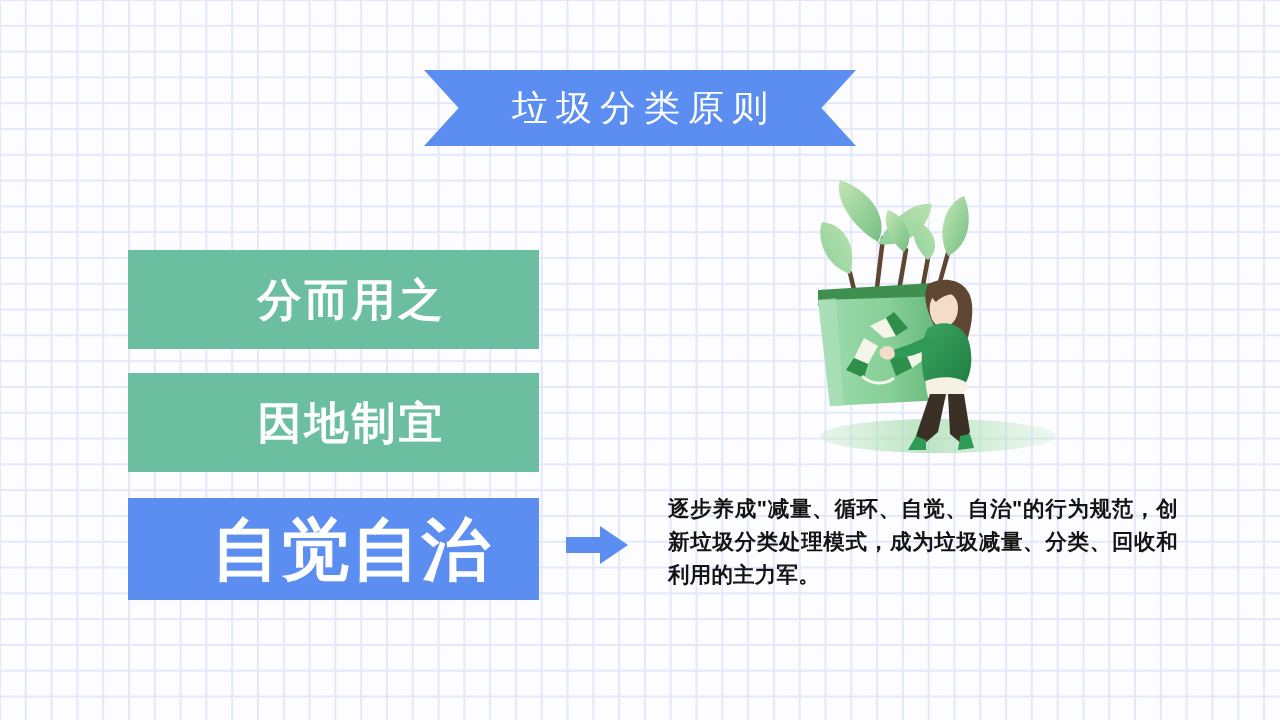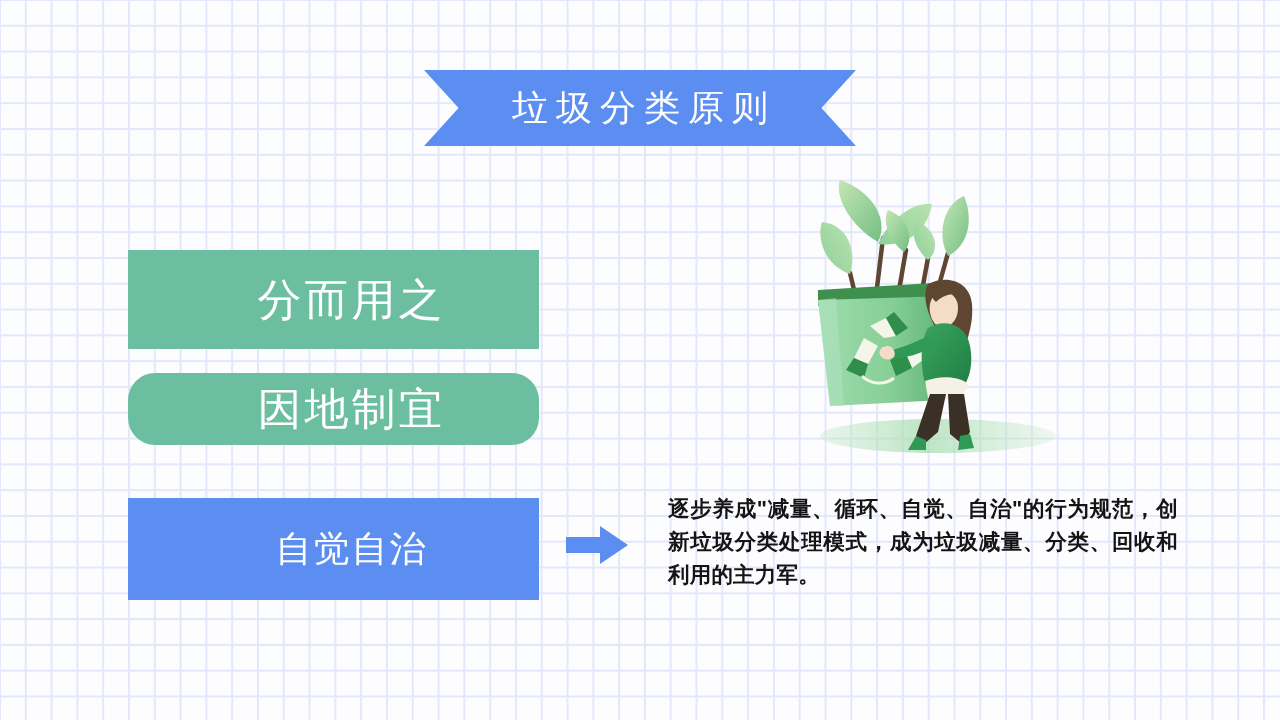--- a/index.html
+++ b/index.html
@@ -58,34 +58,34 @@
   .principle-box {
     position: absolute;
     left: 128px;
     width: 411px;
     display: flex;
     align-items: center;
     justify-content: center;
   }
 
   #principle-box-0 { top: 250px;  height: 99px;  background-color: #6bbfa0; }
-  #principle-box-1 { top: 373px;  height: 72px;  background-color: #6bbfa0; border-radius: 27px; }
+  #principle-box-1 { top: 373px;  height: 99px;  background-color: #6bbfa0; }
   #principle-box-2 { top: 498px;  height: 102px; background-color: #5b8ef0; }
 
   .principle-label {
     color: #ffffff;
-    font-weight: normal;
+    font-weight: bold;
     line-height: 1;
     white-space: nowrap;
     padding-left: 36px;
   }
 
   #principle-box-0 .principle-label { font-size: 44px; letter-spacing: 3px; }
   #principle-box-1 .principle-label { font-size: 44px; letter-spacing: 3px; }
-  #principle-box-2 .principle-label { font-size: 36px; letter-spacing: 2px; }
+  #principle-box-2 .principle-label { font-size: 68px; letter-spacing: 2px; }
 
   
   #arrow-connector {
     position: absolute;
     left: 566px;
     top: 526px;
     width: 62px;
     height: 38px;
   }
 

